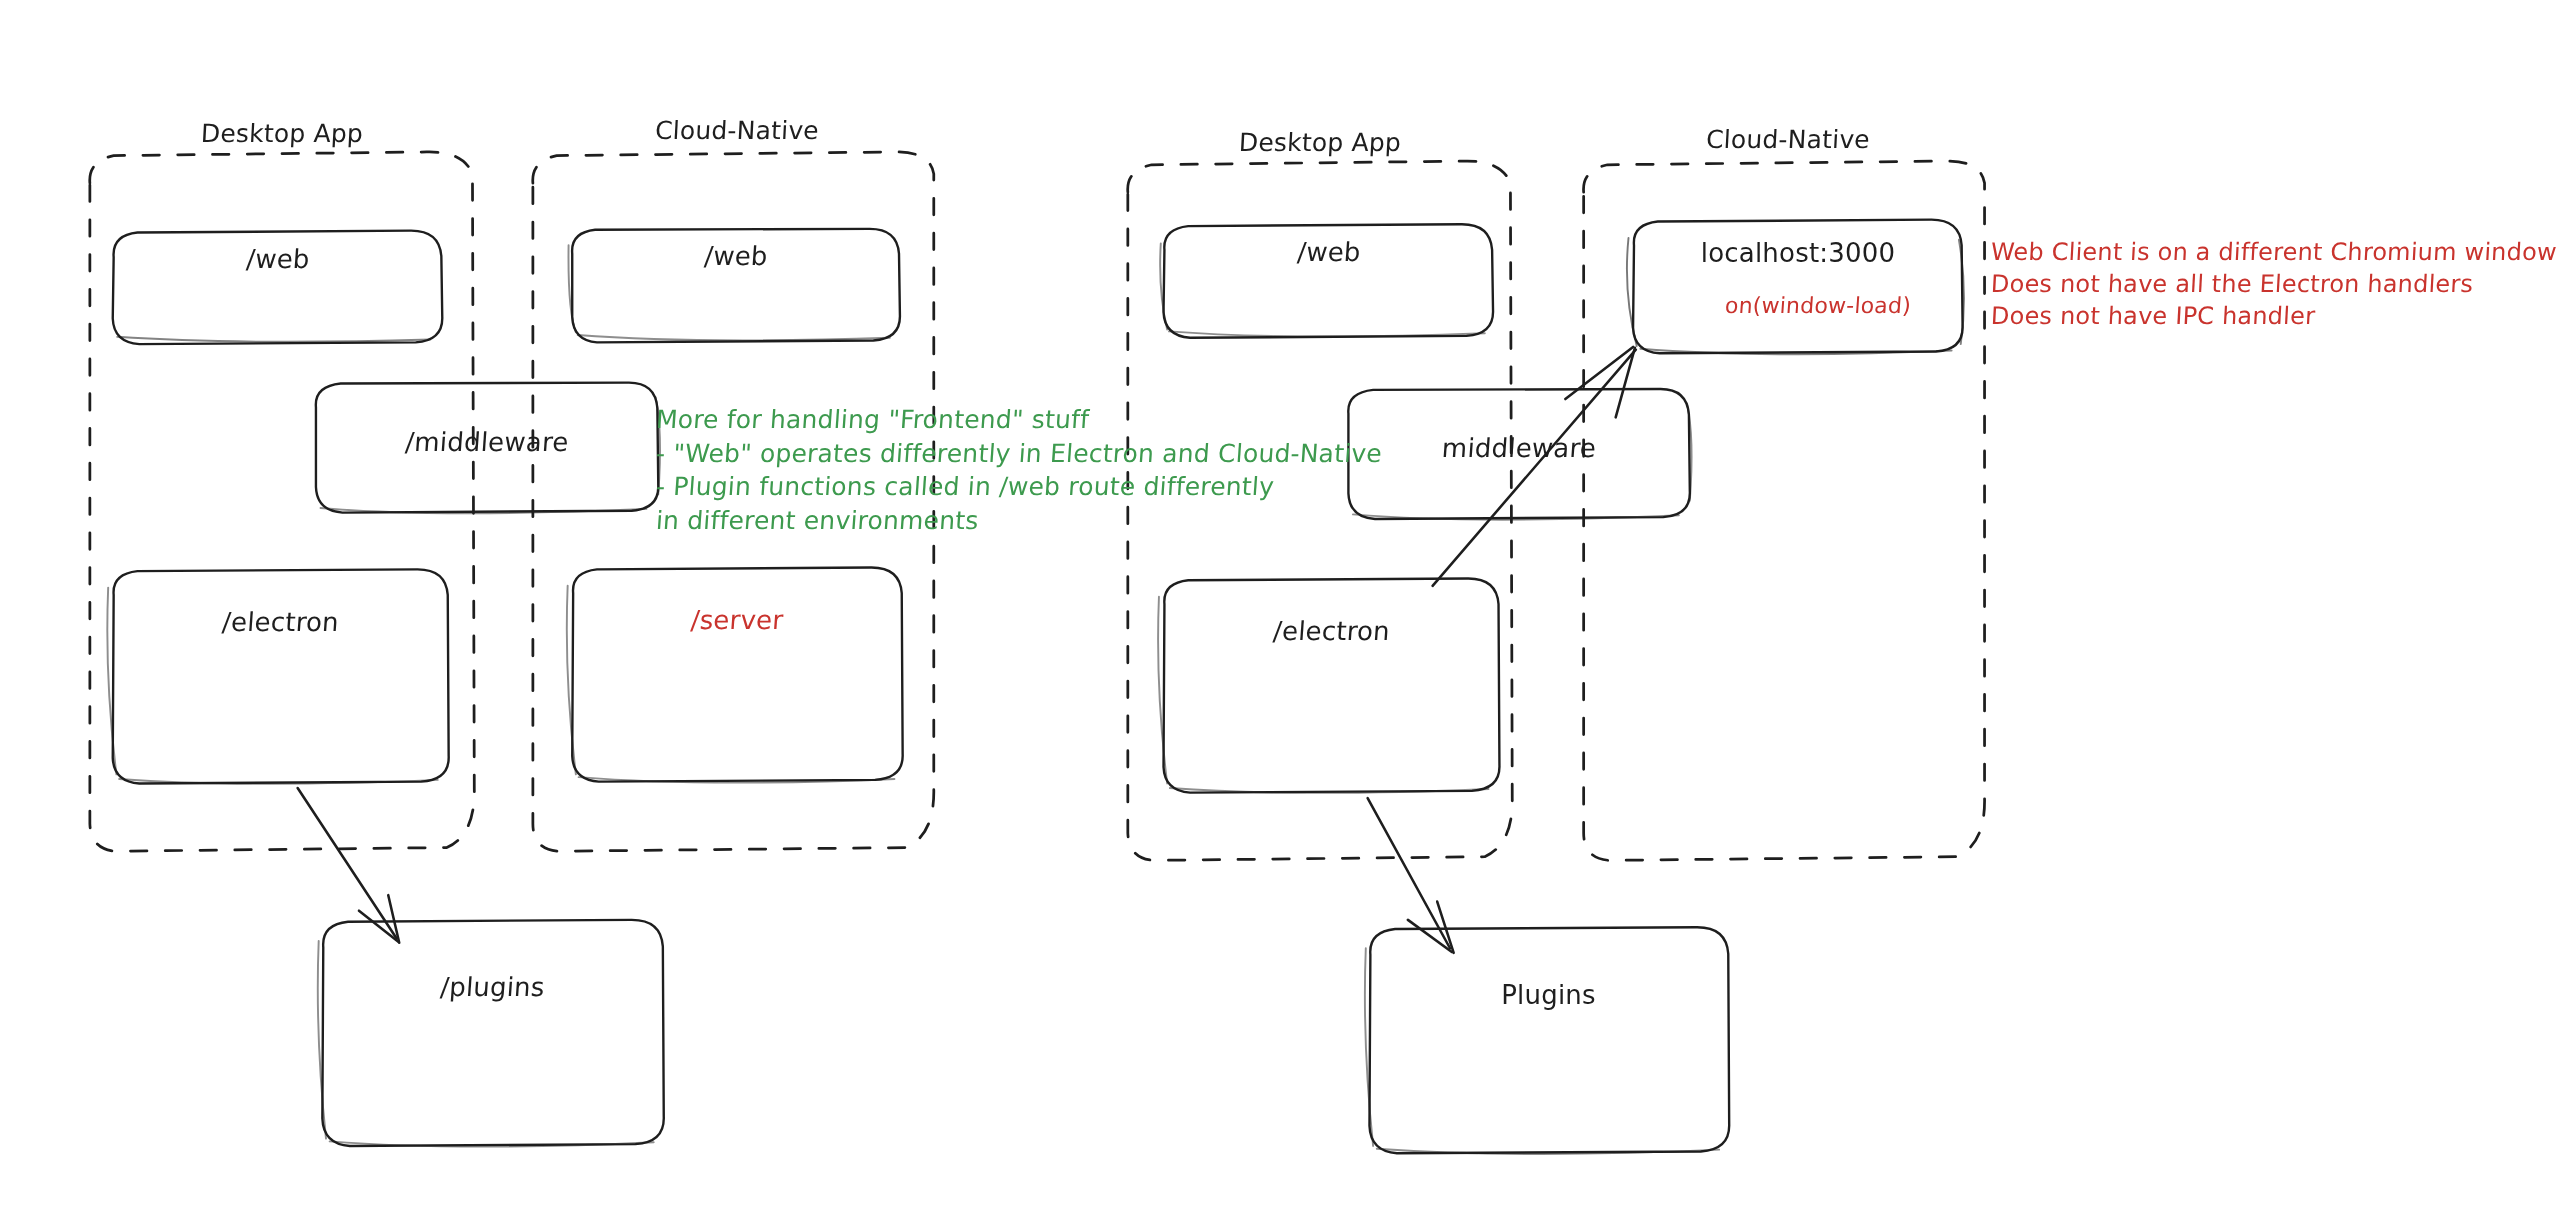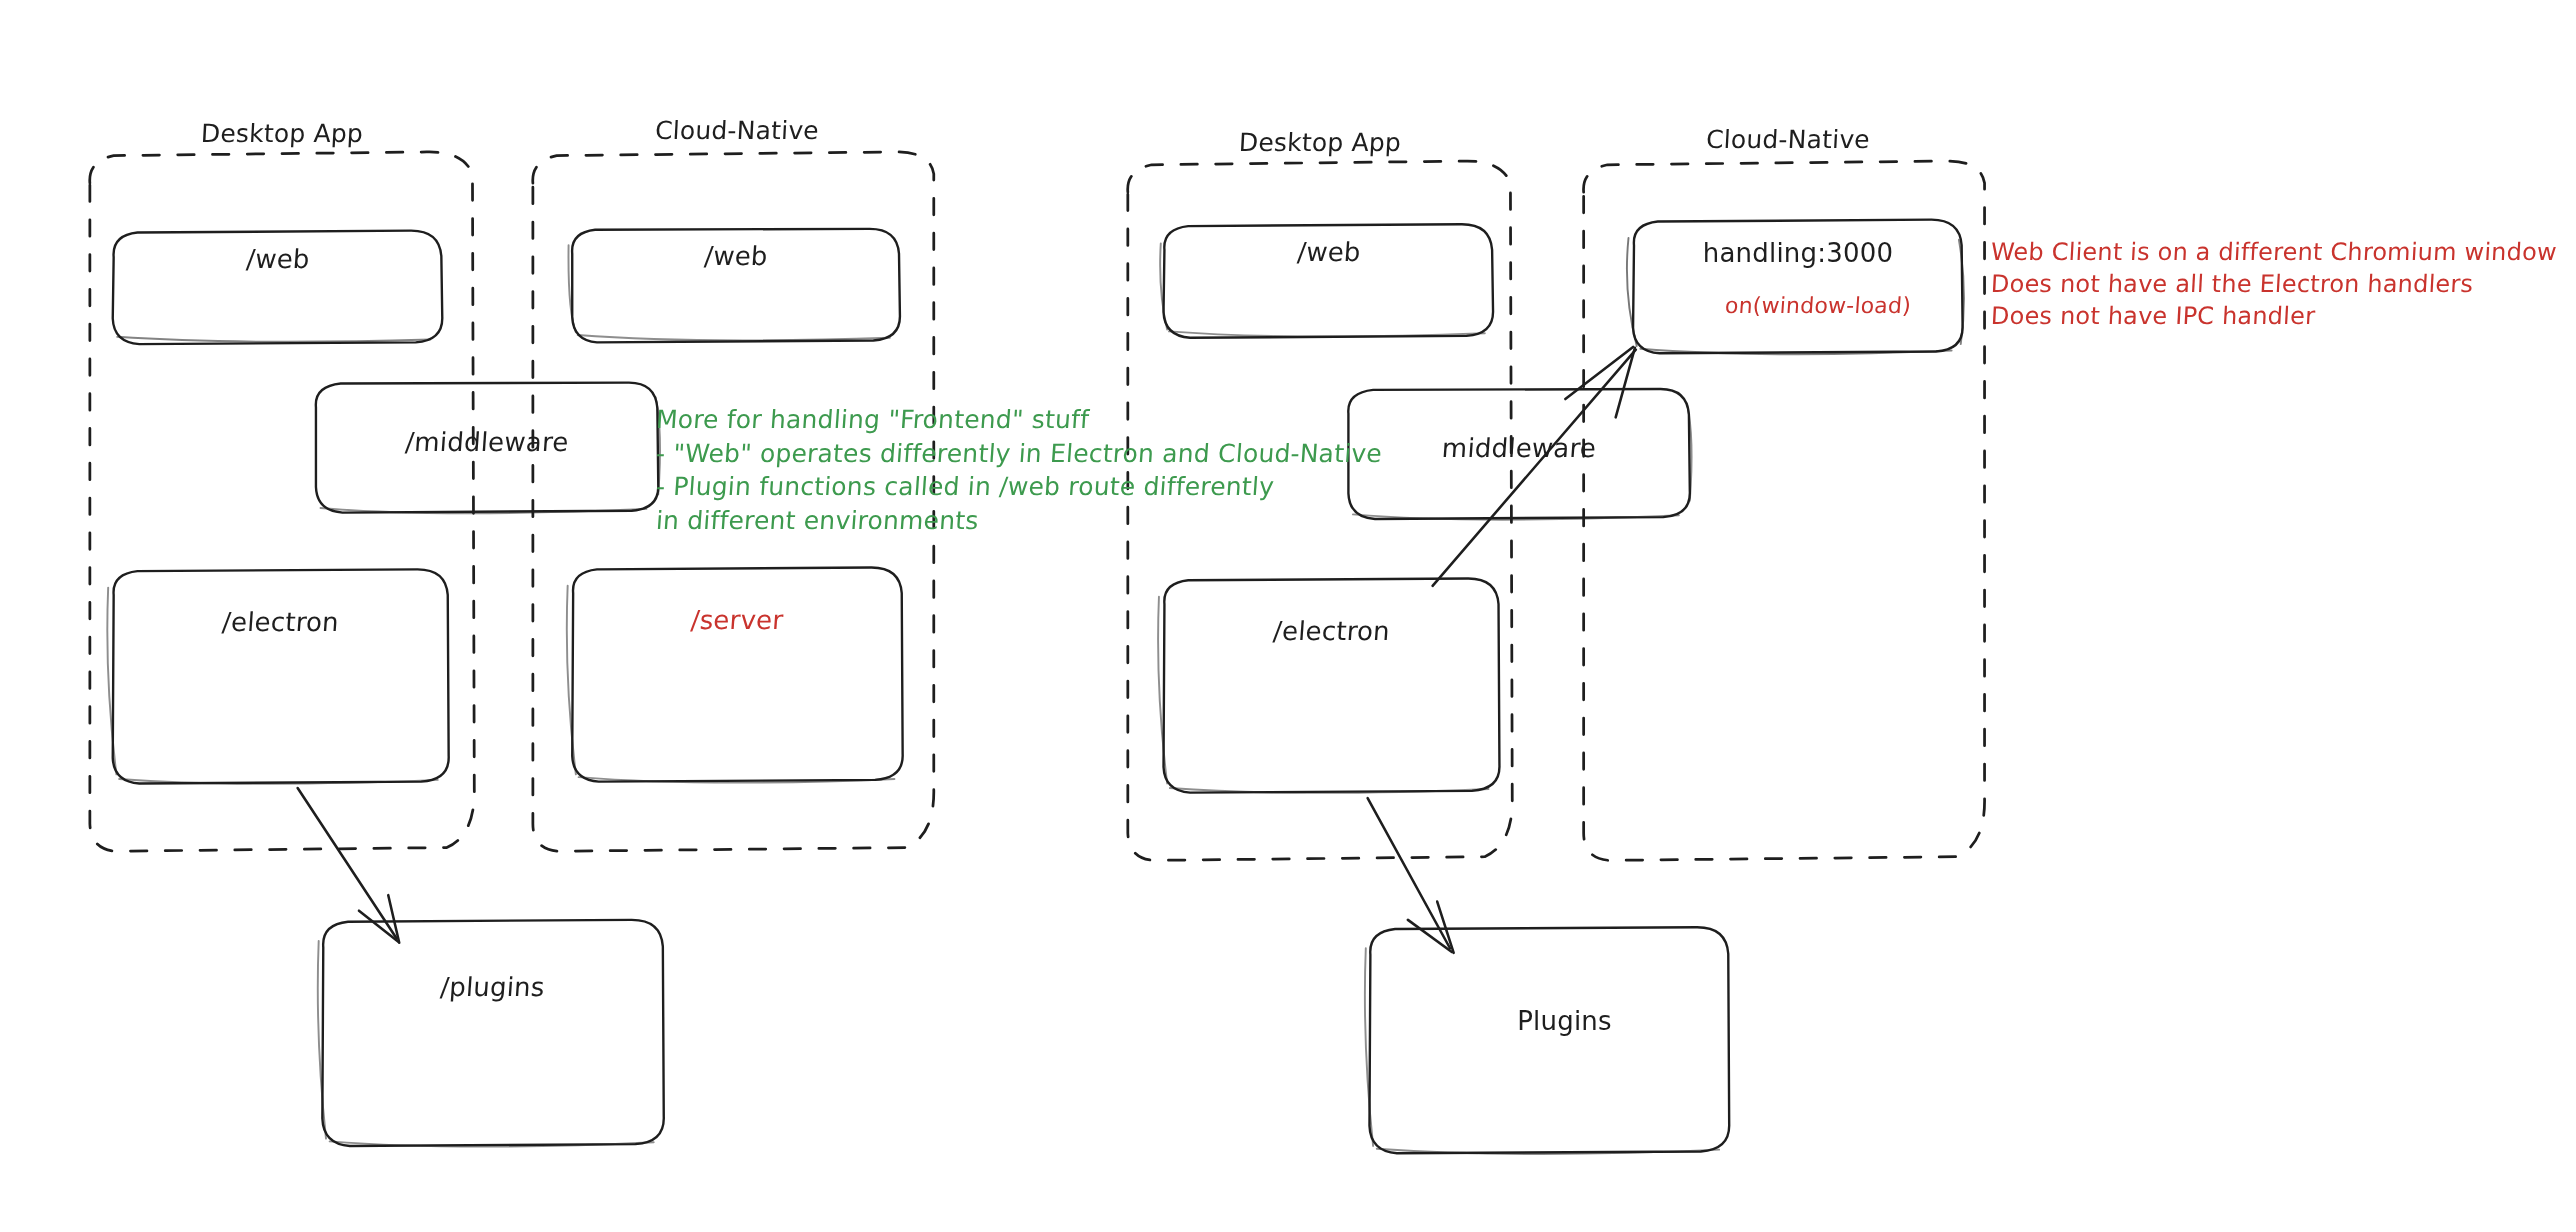--- a/index.html
+++ b/index.html
@@ -220,29 +220,29 @@
     <div class="lbl note-green" style="position:static;">- Plugin functions called in /web route differently</div>
     <div class="lbl note-green" style="position:static;">in different environments</div>
   </div>
 
   <div class="lbl group-title centered" style="left:1128px; top:126px; width:384px;">Desktop App</div>
 
   <div class="lbl group-title centered" style="left:1591px; top:123px; width:394px;">Cloud-Native</div>
 
   <div class="lbl node-title centered" style="left:1164px; top:235px; width:330px;">/web</div>
 
-  <div class="lbl node-title-plain centered" style="left:1633px; top:236px; width:330px;">handling:3000</div>
+  <div class="lbl node-title-plain centered" style="left:1633px; top:236px; width:330px;">localhost:3000</div>
 
   <div class="lbl note-red-inline centered" style="left:1666px; top:291px; width:304px;">on(window-load)</div>
 
   <div class="lbl node-title centered" style="left:1348px; top:431px; width:342px;">middleware</div>
 
   <div class="lbl node-title centered" style="left:1164px; top:614px; width:335px;">/electron</div>
 
-  <div class="lbl node-title-plain centered" style="left:1369px; top:1004px; width:359px;padding-left:16px;">Plugins</div>
+  <div class="lbl node-title-plain centered" style="left:1369px; top:978px; width:359px;">Plugins</div>
 
   <div style="position:absolute; left:1991px; top:236px;">
     <div class="lbl note-red" style="position:static;">Web Client is on a different Chromium window</div>
     <div class="lbl note-red" style="position:static;">Does not have all the Electron handlers</div>
     <div class="lbl note-red" style="position:static;">Does not have IPC handler</div>
   </div>
 
 </div>
 
 

